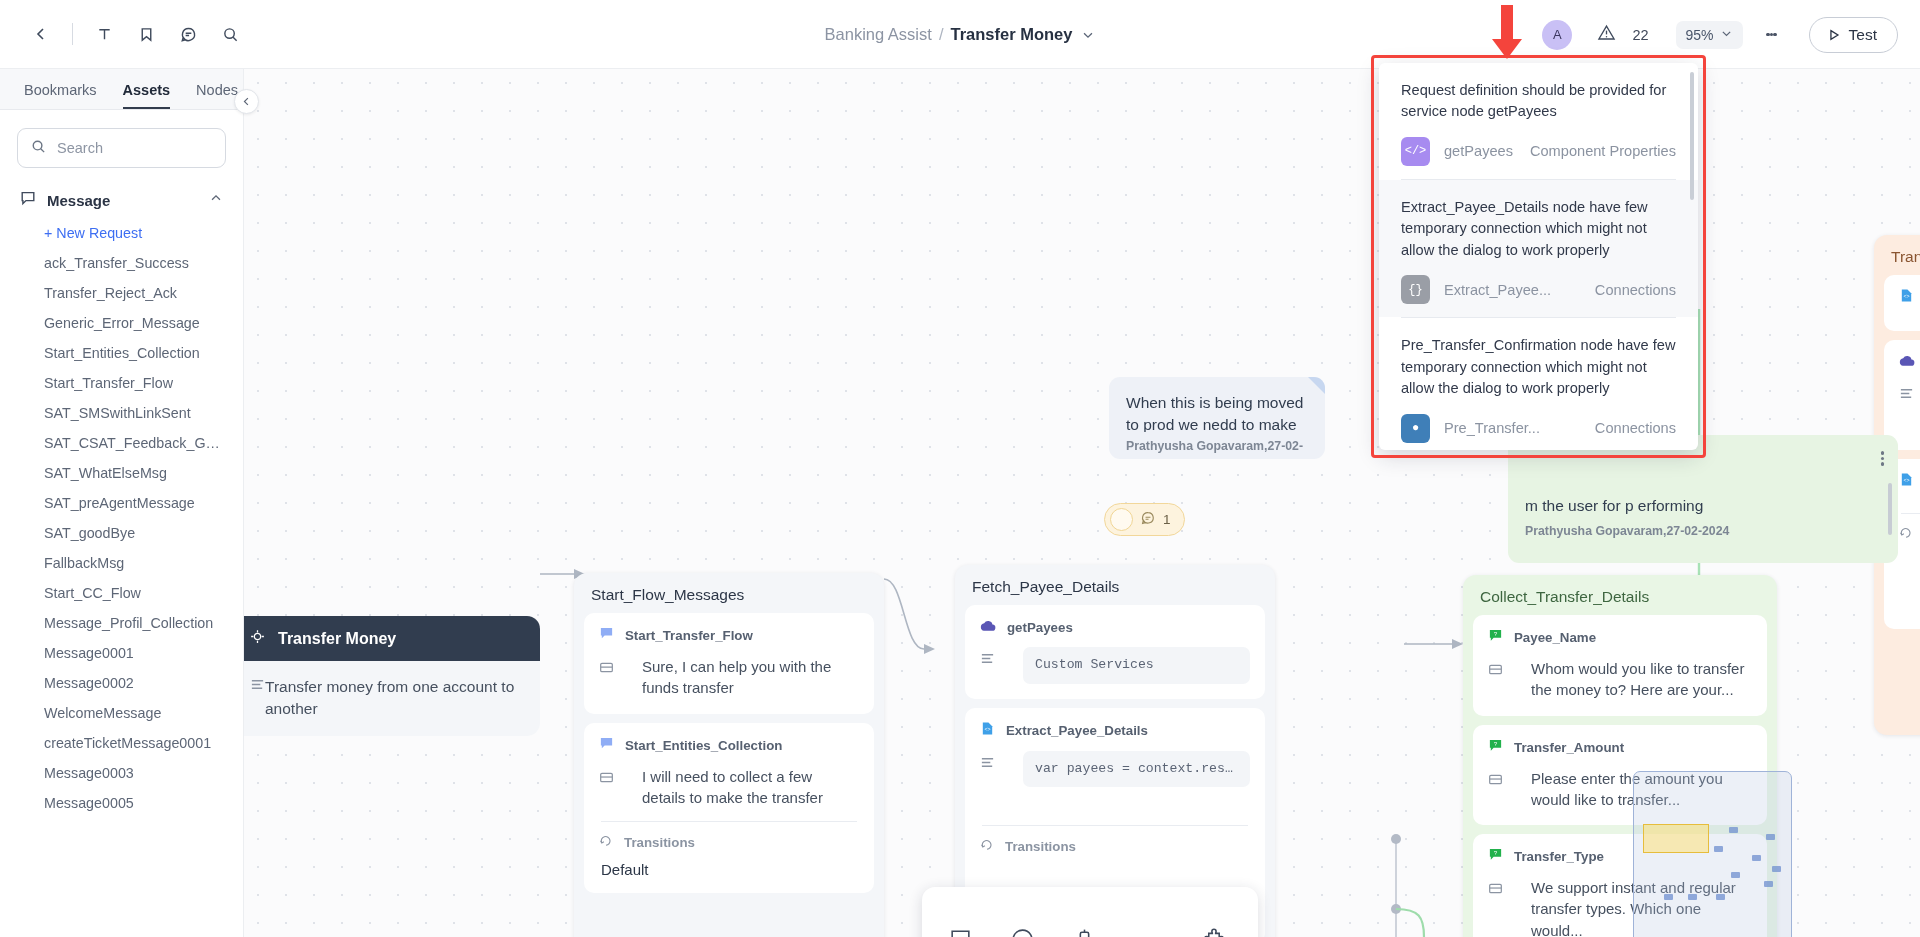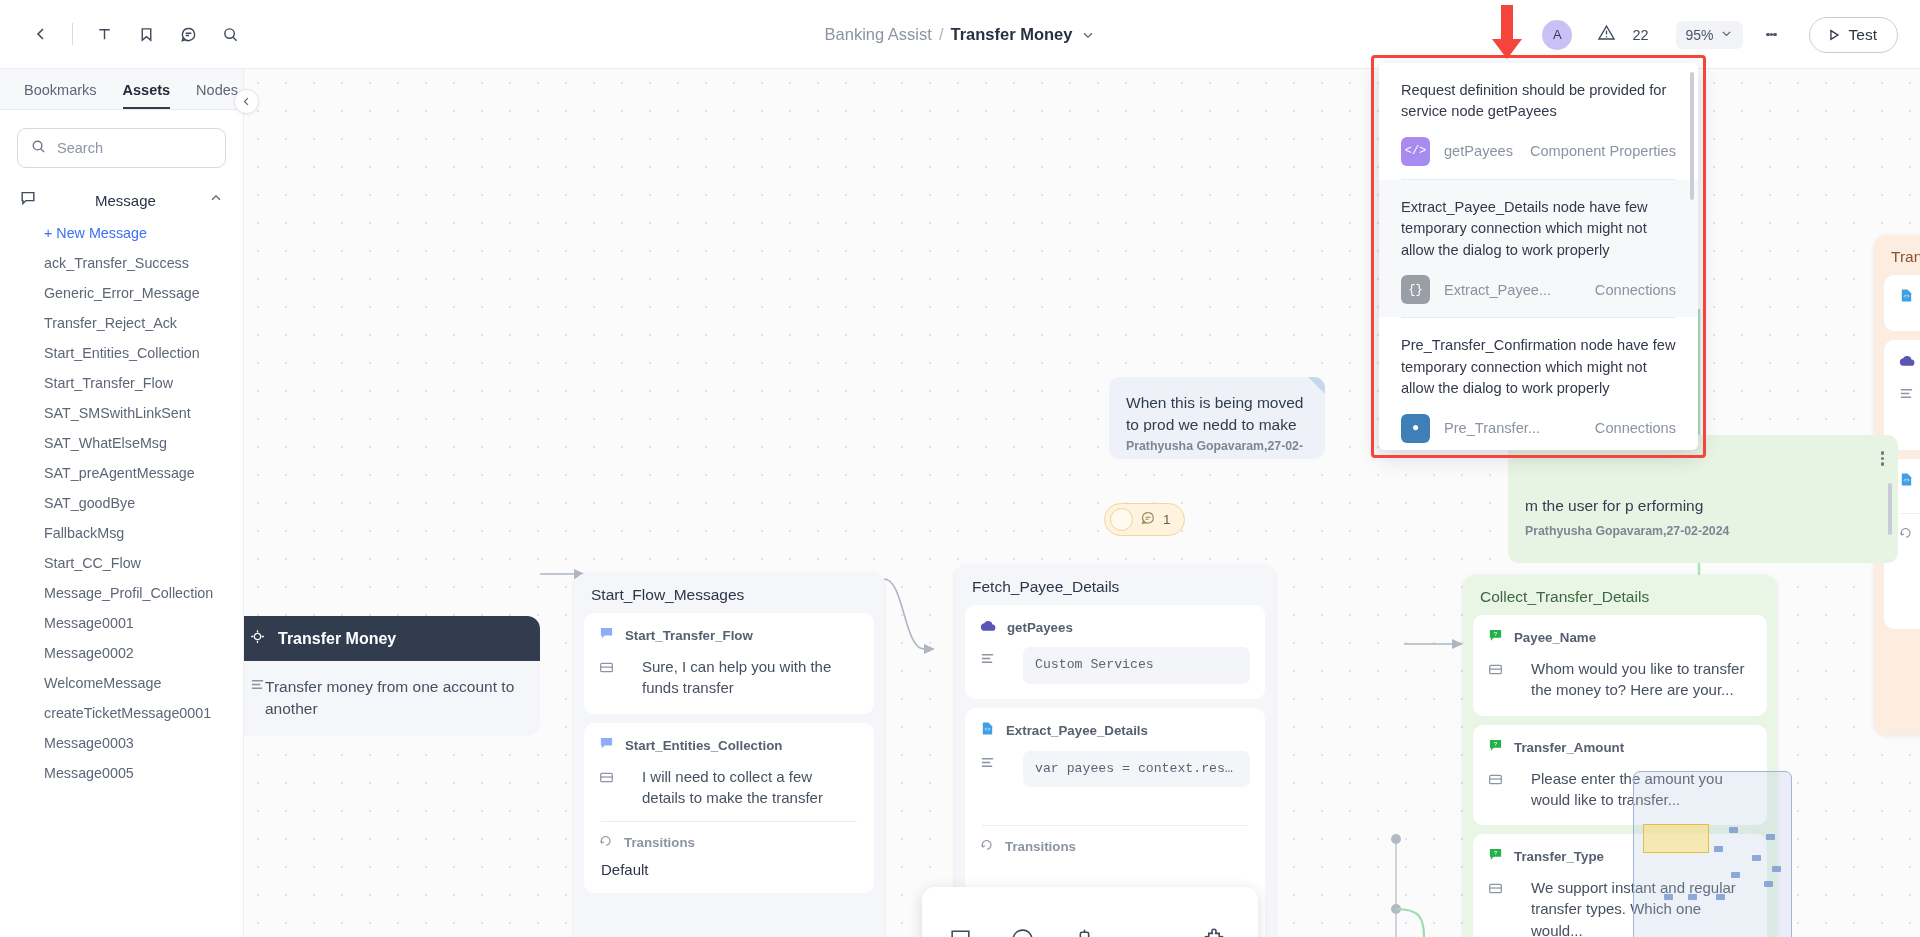--- a/index.html
+++ b/index.html
@@ -93,21 +93,21 @@
   .search-box input {
     border: none; outline: none; font-size: 14.5px; color: #49556a;
     width: 100%; background: transparent; font-family: "Liberation Sans", sans-serif;
   }
   .search-box input::placeholder { color: #8d95a3; }
 
   .group-head {
     display: flex; align-items: center; gap: 11px;
     padding: 16px 20px 8px 20px; cursor: pointer;
   }
-  .group-head .gtitle { font-size: 15px; font-weight: 400; color: #2b3445; flex: 1; margin-left: 48px; }
+  .group-head .gtitle { font-size: 15px; font-weight: 700; color: #2b3445; flex: 1; }
   .asset-list { flex: 1; overflow: hidden; padding-bottom: 6px; }
   .asset-item {
     font-size: 14.3px; color: #5d6676; padding: 7px 20px 7px 44px;
     white-space: nowrap; overflow: hidden; text-overflow: ellipsis; cursor: pointer;
   }
   .asset-item.new { color: #3d6ef2; }
 
   
   .collapse-handle {
     position: absolute; left: 234px; top: 89px;
@@ -639,27 +639,28 @@
       </span>
       <span class="gtitle">Message</span>
       <span>
         <svg width="14" height="14" viewBox="0 0 16 16" fill="none" stroke="#5d6676" stroke-width="1.5">
           <path d="M3.5 10L8 5.6 12.5 10"></path>
         </svg>
       </span>
     </div>
 
     <div class="asset-list">
-      <div class="asset-item new">+ New Message</div>
+      <div class="asset-item new">+ New Request</div>
       <div class="asset-item">ack_Transfer_Success</div>
+      <div class="asset-item">Transfer_Reject_Ack</div>
       <div class="asset-item">Generic_Error_Message</div>
-      <div class="asset-item">Transfer_Reject_Ack</div>
       <div class="asset-item">Start_Entities_Collection</div>
       <div class="asset-item">Start_Transfer_Flow</div>
       <div class="asset-item">SAT_SMSwithLinkSent</div>
+      <div class="asset-item">SAT_CSAT_Feedback_Grati...</div>
       <div class="asset-item">SAT_WhatElseMsg</div>
       <div class="asset-item">SAT_preAgentMessage</div>
       <div class="asset-item">SAT_goodBye</div>
       <div class="asset-item">FallbackMsg</div>
       <div class="asset-item">Start_CC_Flow</div>
       <div class="asset-item">Message_Profil_Collection</div>
       <div class="asset-item">Message0001</div>
       <div class="asset-item">Message0002</div>
       <div class="asset-item">WelcomeMessage</div>
       <div class="asset-item">createTicketMessage0001</div>

